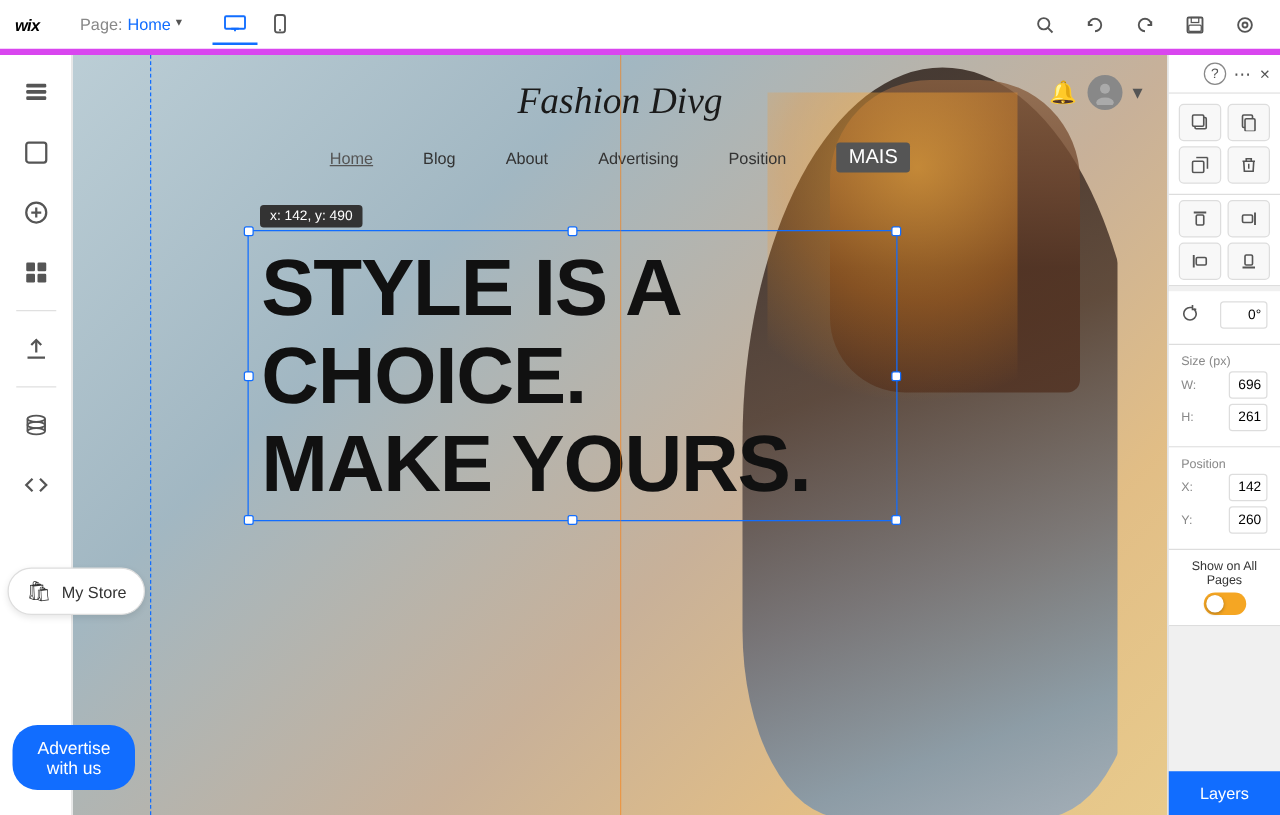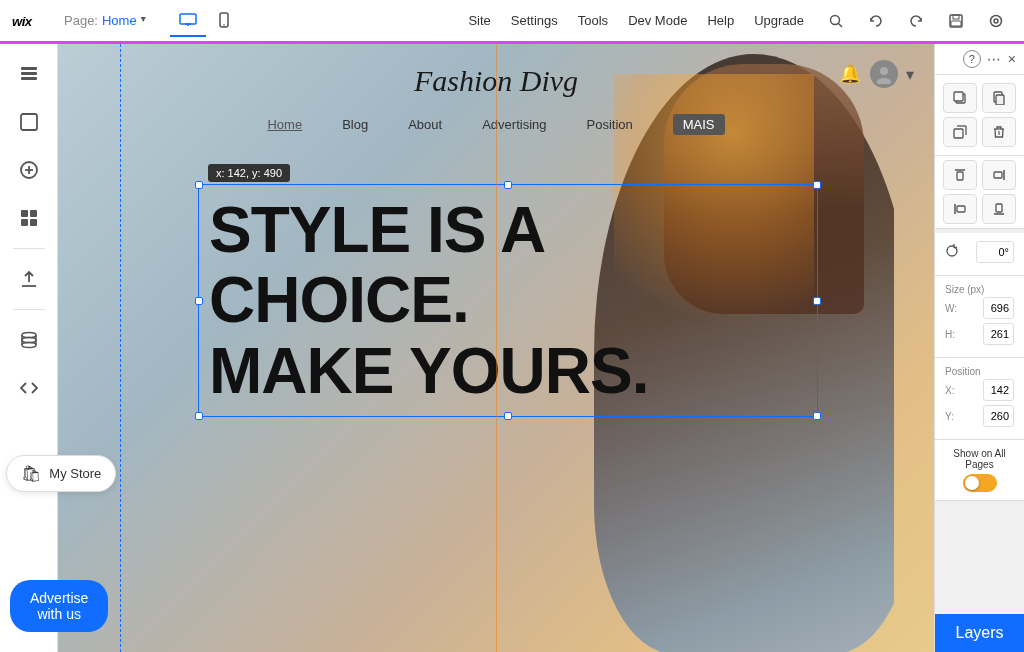--- a/index.html
+++ b/index.html
@@ -2,21 +2,21 @@
 <html><head>
   <meta charset="utf-8">
   <style>
     * { box-sizing: border-box; margin: 0; padding: 0; }
     body { font-family: 'Helvetica Neue', Arial, sans-serif; background: #f0f0f0; width: 1024px; height: 652px; overflow: hidden; }
 
     
     .top-toolbar {
       height: 44px;
       background: #fff;
-      border-bottom: 3px solid #d946ef;
+      border-bottom: 5px solid #d946ef;
       display: flex;
       align-items: center;
       padding: 0 12px;
       gap: 8px;
       position: relative;
       z-index: 100;
     }
     .wix-logo {
       width: 36px;
       height: 20px;
@@ -253,29 +253,29 @@
       color: #fff;
       font-size: 12px;
     }
 
     
     .mais-btn {
       background: #555;
       color: #fff;
       padding: 3px 10px;
       border-radius: 3px;
-      font-size: 13px;
+      font-size: 16px;
     }
 
     
     .hero-text {
       position: absolute;
       top: 140px;
       left: 140px;
-      width: 620px;
+      width: 520px;
       border: 1.5px solid #116dff;
       padding: 10px;
     }
     .hero-headline {
       font-size: 64px;
       font-weight: 900;
       color: #111;
       line-height: 1.1;
       letter-spacing: -1px;
       text-transform: uppercase;
@@ -499,28 +499,20 @@
     <button class="device-btn">
       <svg width="10" height="16" viewBox="0 0 10 16">
           <rect x="1" y="1" width="8" height="14" rx="2" fill="none" stroke="#555" stroke-width="1.5"></rect>
           <circle cx="5" cy="13" r="0.8" fill="#555"></circle>
         </svg>
     </button>
   </div>
 
   <div class="toolbar-spacer"></div>
 
-  <div class="toolbar-nav">
-    <span class="toolbar-nav-item">Site</span>
-    <span class="toolbar-nav-item">Settings</span>
-    <span class="toolbar-nav-item">Tools</span>
-    <span class="toolbar-nav-item">Dev Mode</span>
-    <span class="toolbar-nav-item">Help</span>
-    <span class="toolbar-nav-item">Upgrade</span>
-  </div>
 
   <div class="toolbar-icons">
     <button class="toolbar-icon-btn">
       <svg width="16" height="16" viewBox="0 0 16 16">
           <circle cx="7" cy="7" r="4.5" fill="none" stroke="#555" stroke-width="1.5"></circle>
           <line x1="10.5" y1="10.5" x2="14" y2="14" stroke="#555" stroke-width="1.5"></line>
         </svg>
     </button>
     <button class="toolbar-icon-btn">
       <svg width="16" height="16" viewBox="0 0 16 16">
@@ -777,16 +769,16 @@
       </div>
     </div>
 
     <div class="panel-toggle-section">
       <div class="toggle-label">Show on All Pages</div>
       <div class="toggle-switch">
         <div class="toggle-knob"></div>
       </div>
     </div>
 
-    <button class="layers-btn" style="background:#116dff; color:#fff; border:none; width:100%; padding:10px 0; font-size:16px; cursor:pointer; font-weight:500; margin-top:auto;">Layers</button>
+    <button class="layers-btn" style="background:#116dff; color:#fff; border:none; width:100%; padding:10px 0; font-size:13px; cursor:pointer; font-weight:500; margin-top:auto;">Layers</button>
 
   </div>
 </div>
 
 </body></html>

